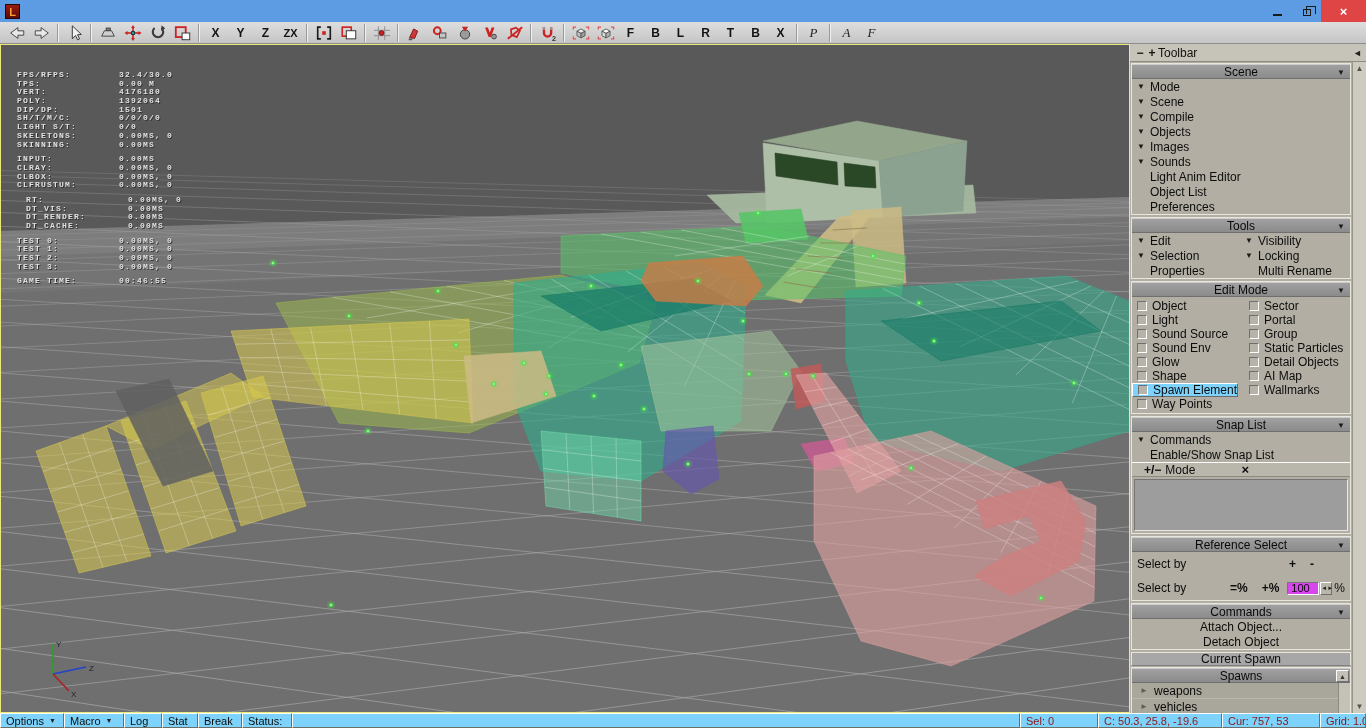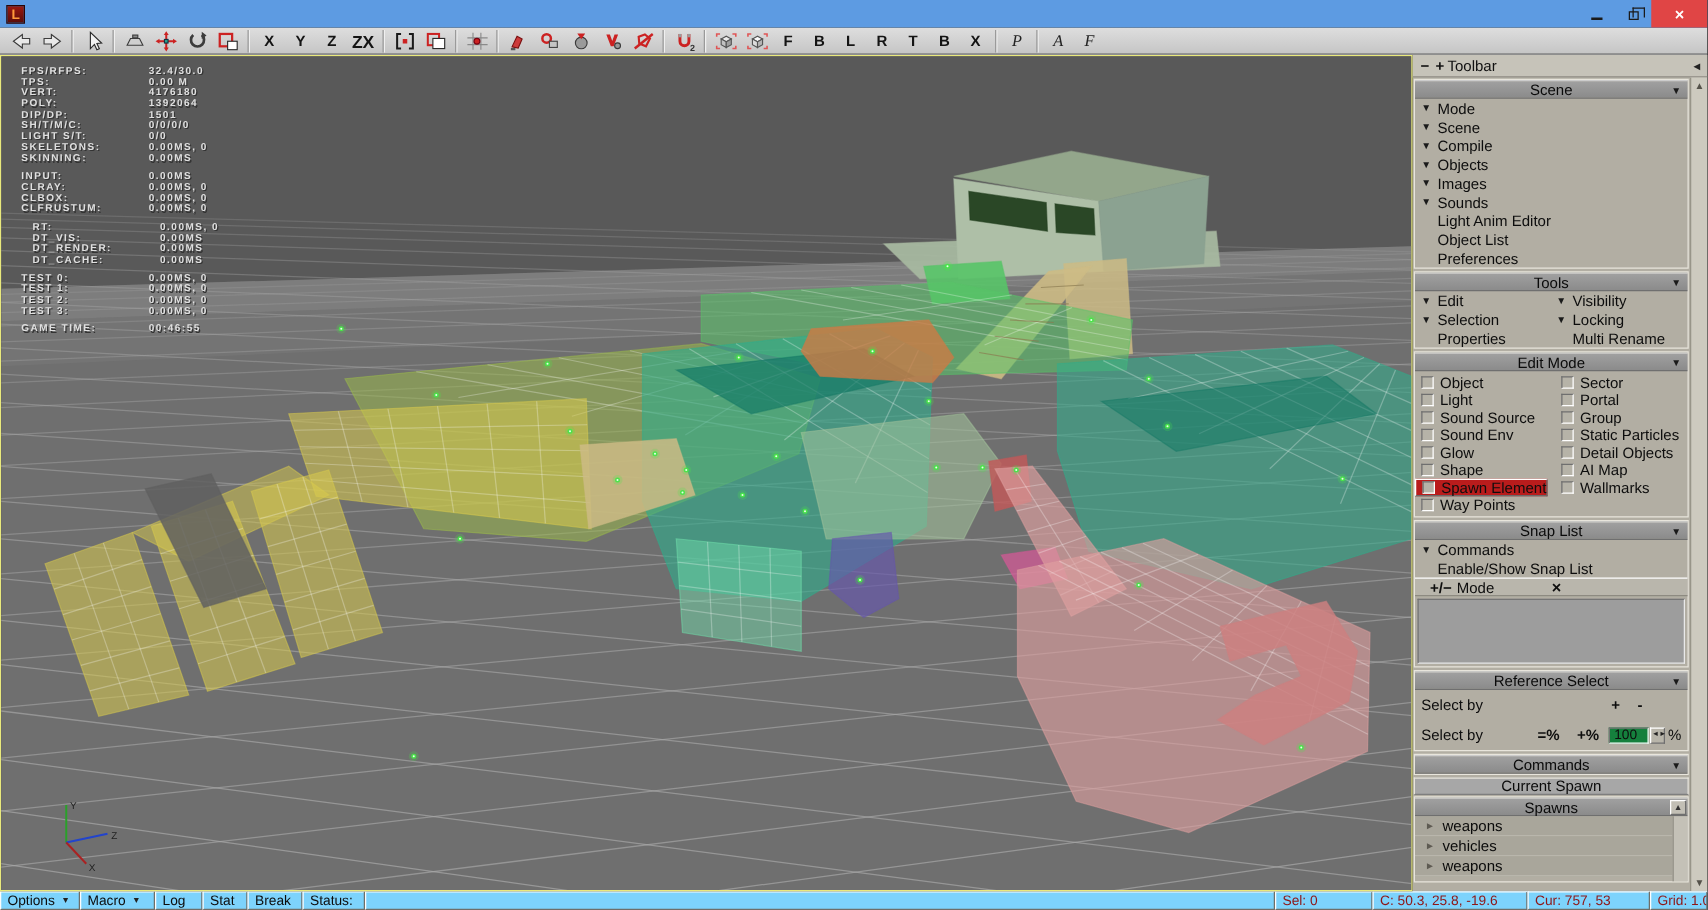--- a/index.html
+++ b/index.html
@@ -15,29 +15,29 @@
 .wbtn{width:29px;display:flex;align-items:center;justify-content:center}
 .minbar{width:9px;height:2px;background:#1a1a1a;margin-top:7px}
 .rst{width:8px;height:7px;border:1px solid #1a1a1a;position:relative;margin-top:2px}
 .rst::after{content:"";position:absolute;left:2px;top:-4px;width:8px;height:7px;border:1px solid #1a1a1a;border-bottom:none}
 .wbtn.close{width:45px;background:#e04545;color:#fff;font-size:13px;font-weight:bold}
 
 
 .toolbar{height:22px;background:linear-gradient(#dedede,#c5c5c5);display:flex;align-items:center;padding-left:4px;border-bottom:1px solid #8e8e8e;flex:0 0 auto}
 .tbtn{width:25px;height:20px;display:flex;align-items:center;justify-content:center;font-weight:bold;font-size:12px;color:#141414;cursor:default}
 .tbtn svg{width:22px;height:18px}
-.tbtn.small{font-size:14px}
+.tbtn.small{font-size:11px}
 .tbtn.ital{font-family:"Liberation Serif",serif;font-style:italic;font-weight:normal;font-size:13px;color:#222}
 .tsep{width:2px;height:18px;border-left:1px solid #9a9a9a;border-right:1px solid #f0f0f0;margin:0 3px}
 
 
 .main{flex:1;display:flex;min-height:0}
 .viewport{width:1130px;height:669px;position:relative;border:1px solid #e9e97c;background:#595959;flex:0 0 auto}
 .viewport svg{position:absolute;left:0;top:0;width:100%;height:100%}
-.stats{position:absolute;left:16px;top:7px;font-family:Liberation Sans, sans-serif;font-size:8px;font-weight:bold;letter-spacing:1.2px;color:#e0e0e0;text-shadow:1px 1px 0 #333;z-index:3}
+.stats{position:absolute;left:16px;top:25px;font-family:Liberation Mono, monospace;font-size:8px;font-weight:bold;letter-spacing:1.2px;color:#e0e0e0;text-shadow:1px 1px 0 #333;z-index:3}
 .srow{height:8.7px;display:flex;white-space:pre}
 .srow.gap{margin-top:6px}
 .srow.ind{padding-left:9px}
 .slb{width:102px;flex:0 0 auto}
 
 
 .rightcol{width:236px;display:flex;flex-direction:column;background:#b2aea3;flex:0 0 auto}
 .pheader{height:18px;background:#c6c3b9;display:flex;align-items:center;font-size:12px;color:#111;border-bottom:1px solid #8e8b82;padding:0 4px;flex:0 0 auto}
 .ph-btn{font-weight:bold;width:12px;text-align:center}
 .ph-title{flex:1;}
@@ -51,31 +51,31 @@
 .hdd{position:absolute;right:5px;font-size:8px;color:#1a1a1a;top:3px}
 .pitem{height:15px;display:flex;align-items:center;font-size:12px;color:#0d0d0d;padding-left:5px}
 .pitem .arr{width:13px;font-size:8px;color:#1a1a1a;flex:0 0 auto}
 .tools-grid{display:grid;grid-template-columns:108px 1fr}
 
 .em-cols{display:flex;padding:2px 0}
 .em-col-l{width:112px}
 .em-col-r{flex:1}
 .emrow{height:14px;display:flex;align-items:center;padding-left:5px;font-size:12px;color:#0d0d0d;white-space:nowrap}
 .cb{width:10px;height:10px;background:#b6b3a8;border:1px solid;border-color:#6f6f6f #fff #fff #6f6f6f;margin-right:5px;flex:0 0 auto}
-.emrow.active{background:#b91c1c;border:1px solid;border-color:#fff #6a6a6a #6a6a6a #fff;width:106px}
+.emrow.active{background:#7dd3fc;border:1px solid;border-color:#fff #6a6a6a #6a6a6a #fff;width:106px}
 
 .modebar{height:15px;background:#b9b6ac;border-top:1px solid #fdfdfd;border-bottom:1px solid #8d8a81;display:flex;align-items:center;font-size:12px;color:#0d0d0d}
 .modebar .pm{font-weight:bold;margin:0 4px 0 12px}
 .modebar .mx{margin-left:46px;font-weight:bold;font-size:13px}
 .snapbox{height:52px;background:#9d9d9d;border:1px solid;border-color:#757575 #e9e9e9 #e9e9e9 #757575;margin:2px}
 
 .refrow{height:14px;display:flex;align-items:center;font-size:12px;color:#0d0d0d;padding:12px 5px;white-space:nowrap}
 .refrow .sp{flex:1}
 .refbtn{padding:0 7px;font-weight:bold}
-.spin{width:32px;height:13px;background:#15803d;border:1px solid;border-color:#757575 #fff #fff #757575;font-size:11px;padding-left:3px;display:flex;align-items:center;margin:0 1px}
+.spin{width:32px;height:13px;background:#d946ef;border:1px solid;border-color:#757575 #fff #fff #757575;font-size:11px;padding-left:3px;display:flex;align-items:center;margin:0 1px}
 .spinbtn{width:12px;height:13px;background:#b8b5aa;border:1px solid;border-color:#fff #6f6f6f #6f6f6f #fff;font-size:6px;text-align:center;line-height:11px;color:#222;margin-right:2px}
 
 .cmditem{height:15px;display:flex;align-items:center;justify-content:center;font-size:12px;color:#0d0d0d}
 
 .csbar{height:14px;background:#a7a7a7;border:1px solid #e8e5dc;border-bottom-color:#7e7e7e;display:flex;align-items:center;justify-content:center;font-size:12px;color:#0a0a0a;margin-bottom:1px}
 .spawnshead{position:relative}
 .sb-up{position:absolute;right:1px;top:1px;width:13px;height:12px;background:#c2bfb5;border:1px solid;border-color:#fff #6f6f6f #6f6f6f #fff;font-size:7px;text-align:center;line-height:11px;color:#333}
 .tree{position:relative;min-height:52px}
 .trow{height:16px;background:#a9a69b;border-bottom:1px solid #b9b6ac;display:flex;align-items:center;font-size:12px;color:#0a0a0a;margin-right:12px}
 .trow .tarr{width:14px;margin-left:8px;font-size:8px;color:#5e5b52}
@@ -761,20 +761,24 @@
               <span class="spinbtn">◄►</span>
               <span>%</span>
             </div>
           </div>
 
           <div class="section">
             <div class="shead">
               <span>Commands</span>
               <span class="hdd">▼</span>
             </div>
+            <div id="cmd-items">
+                <div class="cmditem">Attach Object...</div>
+                <div class="cmditem">Detach Object</div>
+              </div>
           </div>
 
           <div class="csbar">
             <span>Current Spawn</span>
           </div>
 
           <div class="section" style="margin-bottom:0">
             <div class="shead spawnshead">
               <span>Spawns</span>
               <span class="sb-up">▲</span>

